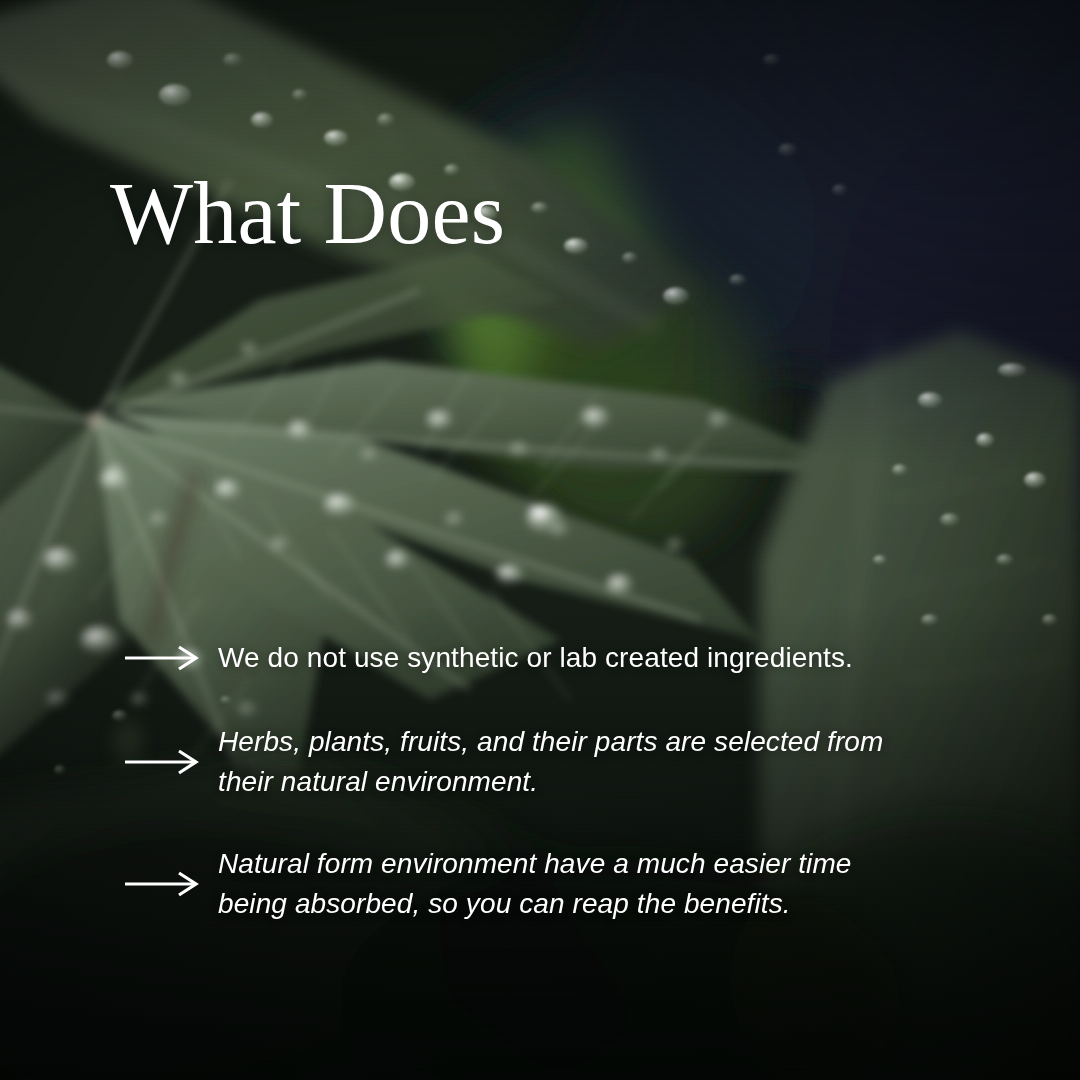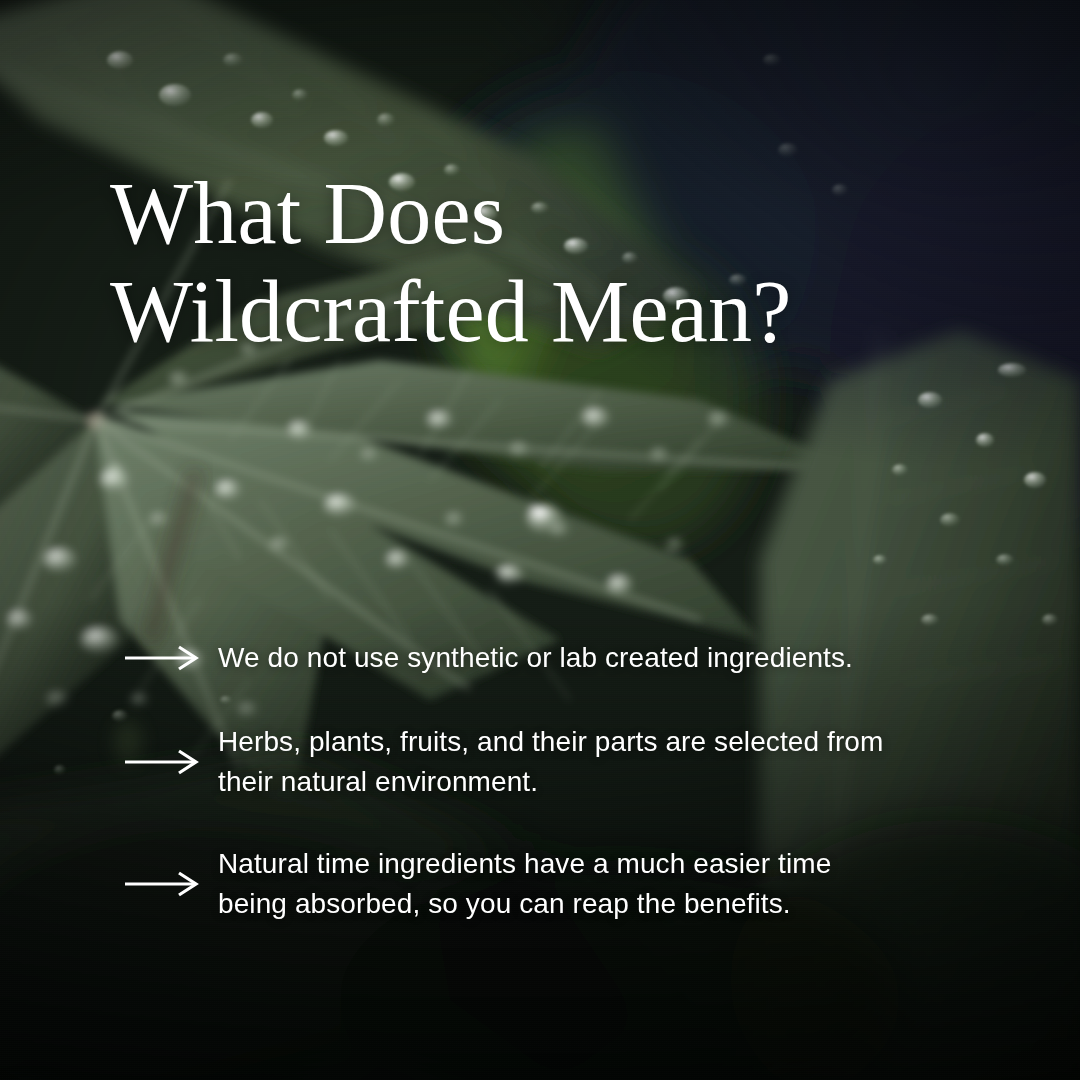--- a/index.html
+++ b/index.html
@@ -65,21 +65,21 @@
     position:absolute;
     left:124px; top:636px;
     width:900px;
   }
   .bullet{
     position:relative;
     display:flex;
     align-items:center;
     min-height:44px;
   }
-  .bullet + .bullet{margin-top:42px;}
+  .bullet + .bullet{margin-top:42px;font-style:italic;}
   .bullet .arrow{
     flex:0 0 auto;
     width:78px;height:26px;
     margin-right:16px;
     display:block;
   }
   .bullet .arrow svg{display:block;width:78px;height:26px;overflow:visible;}
   .bullet .btext{
     font-family:"Liberation Sans", sans-serif;
     font-size:28px;
@@ -305,21 +305,20 @@
 
     <div class="cool-cast"></div>
     <div class="vignette"></div>
     <div class="grain"></div>
   </div>
 
   <div class="content">
 
     <h1 class="headline">
       <span class="l1">What Does</span>
-      <span class="l2">Wildcrafted Mean?</span>
     </h1>
 
     <div class="bullets">
 
       <div class="bullet">
         <span class="arrow">
           <svg viewBox="0 0 78 26" aria-hidden="true">
             <path d="M1 13 H70" stroke="#ffffff" stroke-width="3.2" fill="none" stroke-linecap="butt"></path>
             <path d="M55 2 L72 13 L55 24" stroke="#ffffff" stroke-width="3.2" fill="none" stroke-linecap="butt" stroke-linejoin="miter"></path>
           </svg>
@@ -338,19 +337,19 @@
 their natural environment.</span>
       </div>
 
       <div class="bullet">
         <span class="arrow">
           <svg viewBox="0 0 78 26" aria-hidden="true">
             <path d="M1 13 H70" stroke="#ffffff" stroke-width="3.2" fill="none" stroke-linecap="butt"></path>
             <path d="M55 2 L72 13 L55 24" stroke="#ffffff" stroke-width="3.2" fill="none" stroke-linecap="butt" stroke-linejoin="miter"></path>
           </svg>
         </span>
-        <span class="btext">Natural time ingredients have a much easier time
+        <span class="btext">Natural form environment have a much easier time
 being absorbed, so you can reap the benefits.</span>
       </div>
 
     </div>
   </div>
 </div>
 
 </body></html>

